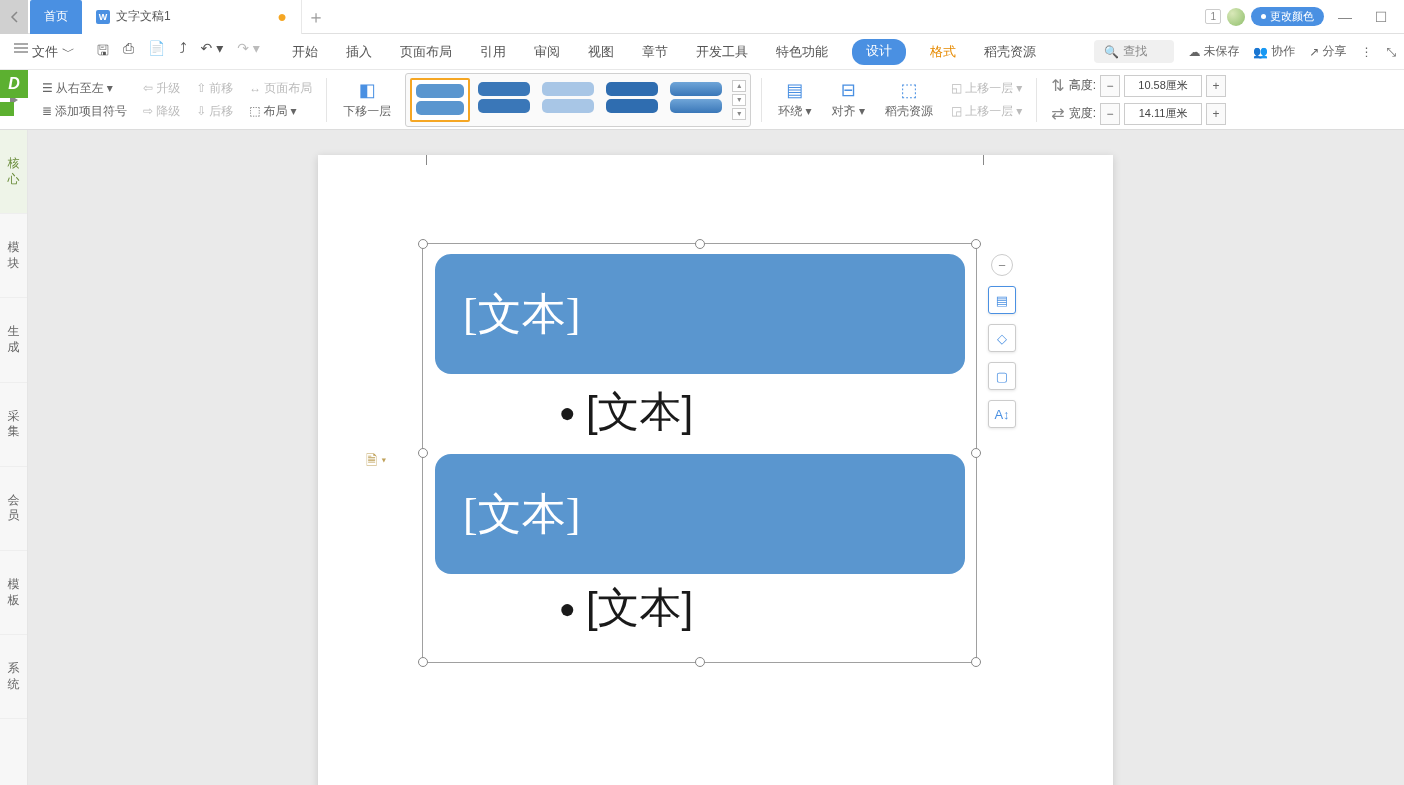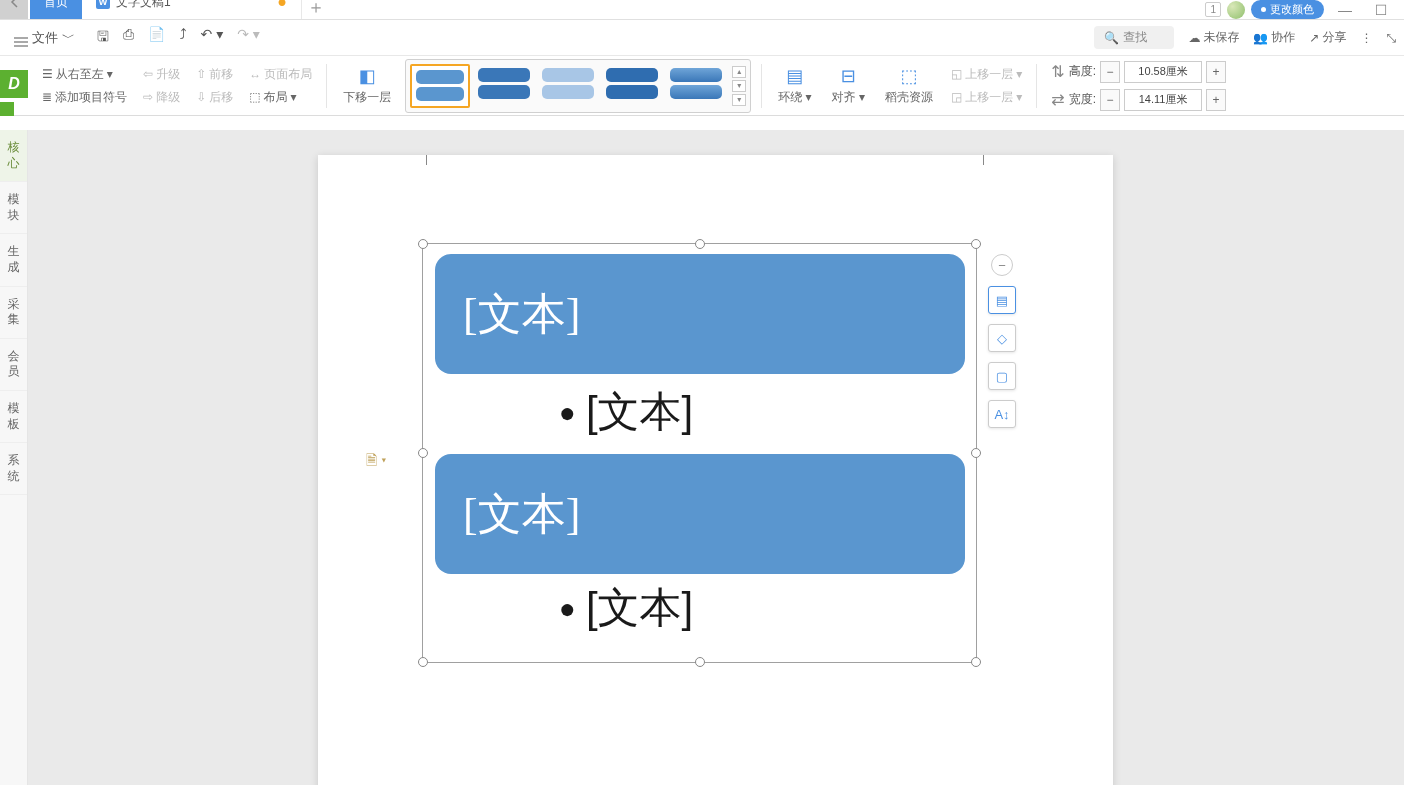--- a/index.html
+++ b/index.html
@@ -1,36 +1,36 @@
 <!DOCTYPE html>
 <html><head>
 <meta charset="utf-8">
 <style>
 * { box-sizing: border-box; margin: 0; padding: 0; font-family: "Microsoft YaHei", sans-serif; }
 body { background: #fff; overflow: hidden; width: 1404px; height: 785px; }
 
 
-.titlebar { height: 20px; background: #fff; display: flex; align-items: flex-end; border-bottom: 1px solid #e0e0e0; }
+.titlebar { height: 34px; background: #fff; display: flex; align-items: center; border-bottom: 1px solid #e0e0e0; }
 .left-strip { width: 28px; height: 34px; background: #d0d0d0; display: flex; align-items: center; justify-content: center; color: #888; }
 .tab { height: 34px; display: flex; align-items: center; padding: 0 14px; font-size: 12px; cursor: pointer; }
 .tab.home { background: #4a90e2; color: #fff; border-radius: 2px 2px 0 0; margin-left: 2px; }
 .tab.doc { background: #fff; border-right: 1px solid #e8e8e8; gap: 6px; color: #555; min-width: 220px; }
 .doc-icon { width: 14px; height: 14px; background: #4a90e2; border-radius: 2px; display: inline-flex; align-items: center; justify-content: center; color: #fff; font-size: 9px; font-weight: bold; }
 .doc-mod { color: #f5a623; margin-left: auto; font-size: 16px; }
 .tab-add { width: 28px; color: #999; font-size: 18px; text-align: center; cursor: pointer; }
 .titlebar-right { margin-left: auto; display: flex; align-items: center; gap: 6px; padding-right: 8px; }
 .one-badge { border: 1px solid #ccc; border-radius: 2px; padding: 1px 4px; font-size: 10px; color: #888; }
 .avatar { width: 18px; height: 18px; border-radius: 50%; background: radial-gradient(circle at 30% 30%, #d9e8b8, #8fbf6c); }
 .login-pill { background: #4a90e2; color: #fff; border-radius: 10px; padding: 2px 10px; font-size: 11px; display: flex; align-items: center; gap: 4px; }
 .login-dot { width: 5px; height: 5px; background: #fff; border-radius: 50%; }
 .win-btn { width: 30px; text-align: center; color: #888; font-size: 14px; cursor: pointer; }
 
 
 .menubar { height: 36px; display: flex; align-items: center; padding: 0 8px; border-bottom: 1px solid #e8e8e8; }
-.file-btn { display: flex; align-items: flex-end; gap: 4px; color: #555; font-size: 13px; padding: 4px 6px; cursor: pointer; }
+.file-btn { display: flex; align-items: flex-start; gap: 4px; color: #555; font-size: 13px; padding: 4px 6px; cursor: pointer; }
 .qa-icons { display: flex; gap: 14px; margin: 0 16px; color: #555; font-size: 14px; }
 .qa-icons span { cursor: pointer; }
 .menu-items { display: flex; gap: 20px; margin-left: 12px; }
 .menu-item { font-size: 13px; color: #555; cursor: pointer; padding: 4px 4px; }
 .menu-item.active-blue { background: #4a90e2; color: #fff; border-radius: 12px; padding: 3px 14px; }
 .menu-item.active-orange { color: #e68a00; }
 .menubar-right { margin-left: auto; display: flex; align-items: center; gap: 14px; }
 .search-box { background: #f0f0f0; border-radius: 4px; padding: 3px 10px; font-size: 12px; color: #888; display: flex; align-items: center; gap: 4px; width: 80px; }
 .right-link { font-size: 12px; color: #666; cursor: pointer; display: flex; align-items: center; gap: 3px; }
 
@@ -54,21 +54,21 @@
 
 
 .size-row { display: flex; align-items: center; gap: 4px; }
 .size-label { font-size: 12px; color: #555; }
 .size-input { width: 78px; height: 22px; border: 1px solid #ccc; font-size: 11px; text-align: center; color: #444; }
 .size-btn { width: 20px; height: 22px; border: 1px solid #ccc; background: #fafafa; font-size: 12px; color: #666; cursor: pointer; }
 
 
 .leftbar { position: absolute; left: 0; top: 130px; width: 28px; background: #f7f7f7; border-right: 1px solid #e5e5e5; height: calc(100% - 130px); }
 .leftbar-app { position: absolute; left: 0; top: 70px; width: 28px; height: 60px; }
-.leftbar-item { font-size: 12px; color: #666; padding: 10px 4px; text-align: center; cursor: pointer; border-bottom: 1px solid #eee; line-height: 1.3; }
+.leftbar-item { font-size: 12px; color: #666; padding: 26px 4px; text-align: center; cursor: pointer; border-bottom: 1px solid #eee; line-height: 1.3; }
 .leftbar-item.sel { background: #eef4e8; color: #6a8c3a; }
 .app-logo { width: 28px; height: 28px; background: #5cb030; color: #fff; font-size: 16px; font-weight: bold; display: flex; align-items: center; justify-content: center; font-style: italic; }
 .app-mark { width: 14px; height: 14px; background: #5cb030; margin-top: 4px; }
 
 
 .canvas-area { position: absolute; left: 28px; top: 130px; right: 0; bottom: 0; background: #eaeaea; overflow: hidden; }
 .page { position: absolute; left: 290px; top: 25px; width: 795px; height: 1100px; background: #fff; box-shadow: 0 2px 8px rgba(0,0,0,.15); }
 .ruler-mark { position: absolute; top: 0; width: 1px; height: 16px; background: #ccc; }
 
 
@@ -124,20 +124,34 @@
     <span>﹀</span>
   </div>
   <div class="qa-icons">
     <span>🖫</span>
     <span>⎙</span>
     <span>📄</span>
     <span>⤴</span>
     <span>↶ ▾</span>
     <span style="color:#bbb">↷ ▾</span>
   </div>
+  <div class="menu-items" id="menu-items">
+      <span class="menu-item">开始</span>
+      <span class="menu-item">插入</span>
+      <span class="menu-item">页面布局</span>
+      <span class="menu-item">引用</span>
+      <span class="menu-item">审阅</span>
+      <span class="menu-item">视图</span>
+      <span class="menu-item">章节</span>
+      <span class="menu-item">开发工具</span>
+      <span class="menu-item">特色功能</span>
+      <span class="menu-item active-blue">设计</span>
+      <span class="menu-item active-orange">格式</span>
+      <span class="menu-item">稻壳资源</span>
+    </div>
   <div class="menubar-right">
     <div class="search-box">
       <span>🔍</span>
       <span>查找</span>
     </div>
     <span class="right-link">☁ <span>未保存</span></span>
     <span class="right-link">👥 <span>协作</span></span>
     <span class="right-link">↗ <span>分享</span></span>
     <span class="right-link">⋮</span>
     <span class="right-link">⤡</span>

